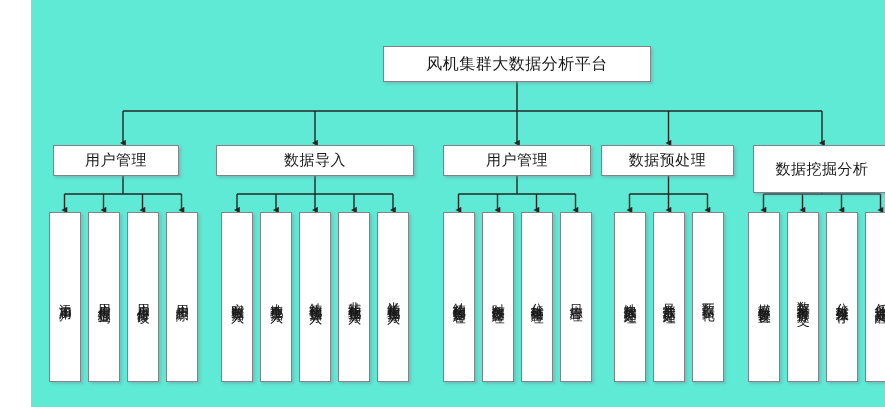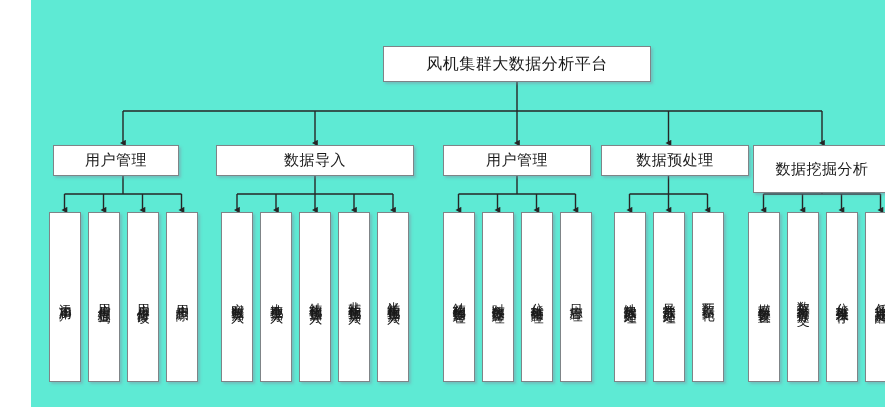--- a/index.html
+++ b/index.html
@@ -159,21 +159,21 @@
       </div>
       <div class="node node-leaf" style="left: 450.5px; top: 212px; width: 32px; height: 170px;">
         <span class="vtext">时序数据管理</span>
       </div>
       <div class="node node-leaf" style="left: 489.5px; top: 212px; width: 32px; height: 170px;">
         <span class="vtext">分析结果管理</span>
       </div>
       <div class="node node-leaf" style="left: 528.5px; top: 212px; width: 32px; height: 170px;">
         <span class="vtext">日志管理</span>
       </div>
-      <div class="node node-cat" style="left: 570px; top: 145px; width: 148px; height: 31px;">
+      <div class="node node-cat" style="left: 570px; top: 145px; width: 133px; height: 31px;">
         <span>数据预处理</span>
       </div>
       <div class="node node-leaf" style="left: 582.5px; top: 212px; width: 32px; height: 170px;">
         <span class="vtext">缺失数据处理</span>
       </div>
       <div class="node node-leaf" style="left: 621.5px; top: 212px; width: 32px; height: 170px;">
         <span class="vtext">异常数据处理</span>
       </div>
       <div class="node node-leaf" style="left: 660.5px; top: 212px; width: 32px; height: 170px;">
         <span class="vtext">数据归一化</span>

